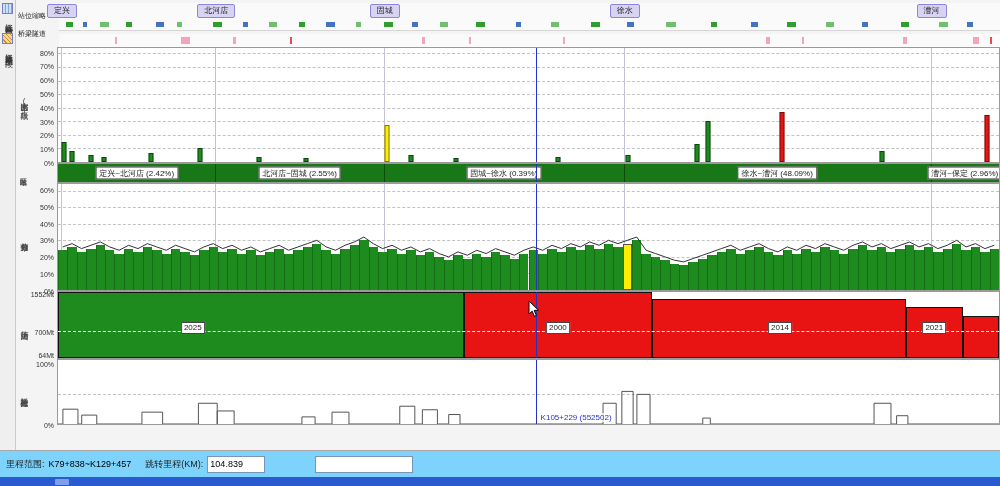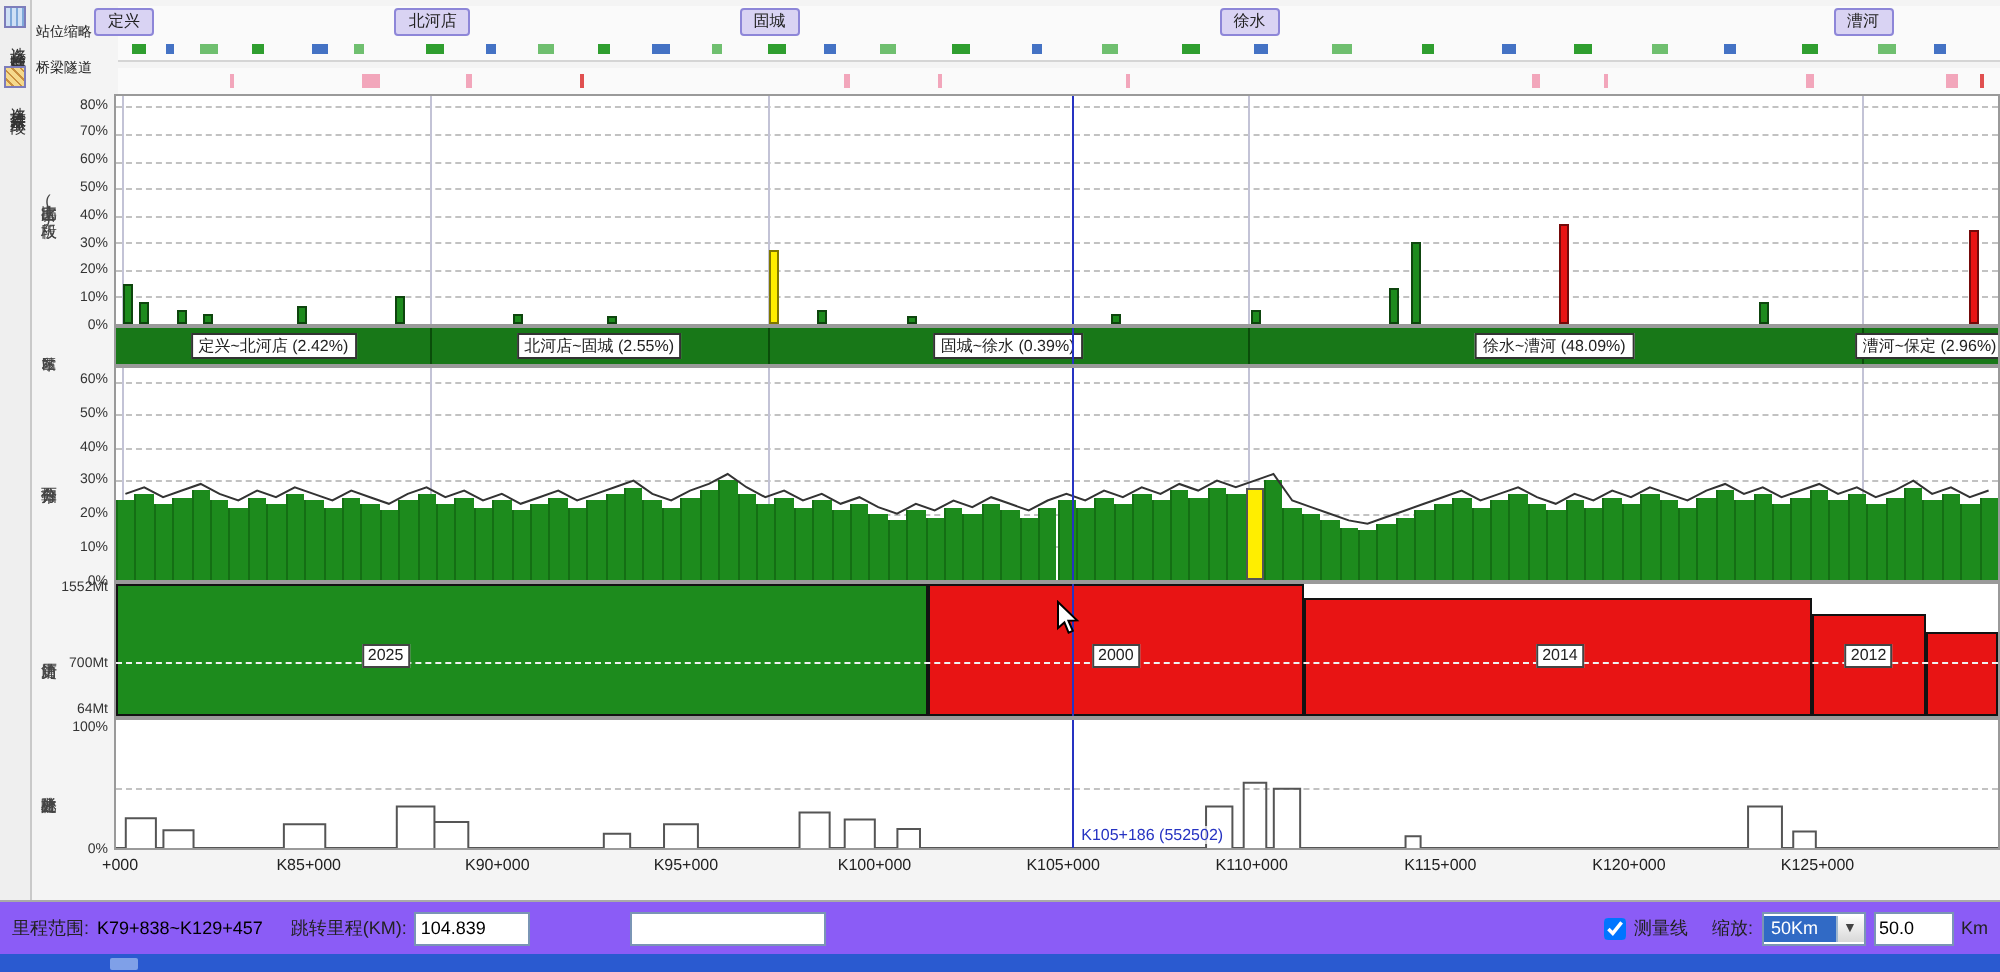--- a/index.html
+++ b/index.html
@@ -44,21 +44,21 @@
   
   .sec-label{position:absolute;top:50%;transform:translate(-50%,-50%);background:#fff;
              border:1px solid #333;padding:0 3px;font-size:8px;line-height:11px;white-space:nowrap;z-index:4}
   
   .hist-seg{position:absolute;bottom:0;box-sizing:border-box;border:1px solid #121212}
   .hist-label{position:absolute;top:55%;transform:translate(-50%,-50%);background:#fff;
               border:1px solid #444;font-size:8px;line-height:10px;padding:0 2px;z-index:6}
   .hist-dash{position:absolute;left:0;right:0;height:0;border-top:1px dashed #f2f2f2;z-index:5}
   .xlab{position:absolute;top:3px;transform:translateX(-50%);font-size:8px;color:#222;white-space:nowrap}
   
-  .bottombar{height:26px;border-top:1px solid #a9a9a9;background:#8b5cf6;display:flex;
+  .bottombar{height:26px;border-top:1px solid #a9a9a9;background:#7dd3fc;display:flex;
              align-items:center;padding:0 6px;gap:4px}
   .bb-label{color:#222}
   .bb-value{color:#000}
   .bb-input{height:15px;border:1px solid #7a95b5;background:#fff;font-size:9px;
             font-family:"Liberation Sans",sans-serif;padding:0 2px}
   .bb-right{margin-left:auto;display:flex;align-items:center;gap:4px}
   .combo{display:inline-flex;align-items:center;border:1px solid #7a95b5;background:#fff;height:15px}
   .combo-val{background:#316ac5;color:#fff;padding:0 4px;font-size:9px;line-height:13px;min-width:28px}
   .combo-btn{width:13px;text-align:center;background:linear-gradient(#fdfdfd,#d8d8d8);
              border-left:1px solid #9db6cf;font-size:7px;color:#444;line-height:13px}
@@ -356,82 +356,55 @@
             <div class="ytick" style="top: 94%;">64Mt</div>
           </div>
         <div class="plot" id="history-plot">
             <div class="hist-seg" style="left: 0%; width: 43.124%; height: 100%; background: rgb(29, 139, 29);"></div>
             <div class="hist-label" style="left: 14.324%;">2025</div>
             <div class="hist-seg" style="left: 43.124%; width: 20%; height: 100%; background: rgb(232, 20, 20);"></div>
             <div class="hist-label" style="left: 53.124%;">2000</div>
             <div class="hist-seg" style="left: 63.124%; width: 27%; height: 89%; background: rgb(232, 20, 20);"></div>
             <div class="hist-label" style="left: 76.724%;">2014</div>
             <div class="hist-seg" style="left: 90.124%; width: 6%; height: 77%; background: rgb(232, 20, 20);"></div>
-            <div class="hist-label" style="left: 93.124%;">2012</div>
+            <div class="hist-label" style="left: 93.124%;">2021</div>
             <div class="hist-seg" style="left: 96.124%; width: 3.876%; height: 64%; background: rgb(232, 20, 20);"></div>
             <div class="hist-dash" style="bottom: 40%;"></div>
             <div class="cursorline" style="left: 50.782%;"></div>
           </div>
       </div>
 
       <div class="row h-bridge">
         <div class="row-label">
           <span class="vlabel">桥隧处占比</span>
         </div>
         <div class="ycol" id="bridge-ycol">
             <div class="ytick" style="top: 100%;">0%</div>
             <div class="ytick" style="top: 7.40741%;">100%</div>
           </div>
         <div class="plot" id="bridge-plot">
             <div class="gridline" style="top: 53.7037%;"></div>
             <svg class="chart-svg" viewBox="0 0 100 100" preserveAspectRatio="none">
               <path d="M0,100 L0.52,100 L0.52,76.85 L2.12,76.85 L2.12,100 L2.52,100 L2.52,86.11 L4.12,86.11 L4.12,100 L8.92,100 L8.92,81.48 L11.12,81.48 L11.12,100 L14.92,100 L14.92,67.59 L16.92,67.59 L16.92,100 L16.92,100 L16.92,79.63 L18.72,79.63 L18.72,100 L25.92,100 L25.92,88.89 L27.32,88.89 L27.32,100 L29.12,100 L29.12,81.48 L30.92,81.48 L30.92,100 L36.32,100 L36.32,72.22 L37.92,72.22 L37.92,100 L38.72,100 L38.72,77.78 L40.32,77.78 L40.32,100 L41.52,100 L41.52,85.19 L42.72,85.19 L42.72,100 L57.92,100 L57.92,67.59 L59.32,67.59 L59.32,100 L59.92,100 L59.92,49.07 L61.12,49.07 L61.12,100 L61.52,100 L61.52,53.70 L62.92,53.70 L62.92,100 L68.52,100 L68.52,90.74 L69.32,90.74 L69.32,100 L86.72,100 L86.72,67.59 L88.52,67.59 L88.52,100 L89.12,100 L89.12,87.04 L90.32,87.04 L90.32,100 L100,100" fill="none" stroke="#555" stroke-width="1" vector-effect="non-scaling-stroke"></path>
             </svg>
             <div class="cursorline" style="left: 50.782%;"></div>
-            <div class="cursor-label" style="left: 51.182%;">K105+186 (552502)</div>
-          </div>
-      </div>
-
-      <div class="row h-xaxis">
-        <div class="row-label"></div>
-        <div class="ycol"></div>
-        <div class="plot noframe" id="xaxis-plot">
-            <div class="xlab" style="left: 0.324%;">+000</div>
-            <div class="xlab" style="left: 10.324%;">K85+000</div>
-            <div class="xlab" style="left: 20.324%;">K90+000</div>
-            <div class="xlab" style="left: 30.324%;">K95+000</div>
-            <div class="xlab" style="left: 40.324%;">K100+000</div>
-            <div class="xlab" style="left: 50.324%;">K105+000</div>
-            <div class="xlab" style="left: 60.324%;">K110+000</div>
-            <div class="xlab" style="left: 70.324%;">K115+000</div>
-            <div class="xlab" style="left: 80.324%;">K120+000</div>
-            <div class="xlab" style="left: 90.324%;">K125+000</div>
-          </div>
-      </div>
+            <div class="cursor-label" style="left: 51.182%;">K105+229 (552502)</div>
+          </div>
+      </div>
+
 
     </div>
   </div>
 
   <div class="bottombar">
     <span class="bb-label">里程范围:</span>
     <span class="bb-value">K79+838~K129+457</span>
     <span class="bb-label" style="margin-left:10px">跳转里程(KM):</span>
     <input class="bb-input" style="width: 52px;" value="104.839">
     <input class="bb-input" style="width: 92px; margin-left: 46px;">
-    <span class="bb-right">
-      <input type="checkbox" checked="" style="">
-      <span>测量线</span>
-      <span style="margin-left:8px">缩放:</span>
-      <span class="combo">
-        <span class="combo-val">50Km</span>
-        <span class="combo-btn">▼</span>
-      </span>
-      <input class="bb-input" style="width: 34px;" value="50.0">
-      <span>Km</span>
-    </span>
   </div>
 
   <div class="taskbar">
     <div class="task-icon"></div>
   </div>
 
   <svg class="mouse-cursor" style="left:528px;top:300px" width="12" height="18" viewBox="0 0 12 18">
     <polygon points="1,1 1,14 4.2,11.2 6.3,16.3 8.4,15.4 6.2,10.4 10.5,10.2" fill="#fff" stroke="#000" stroke-width="1"></polygon>
   </svg>
 </div>

